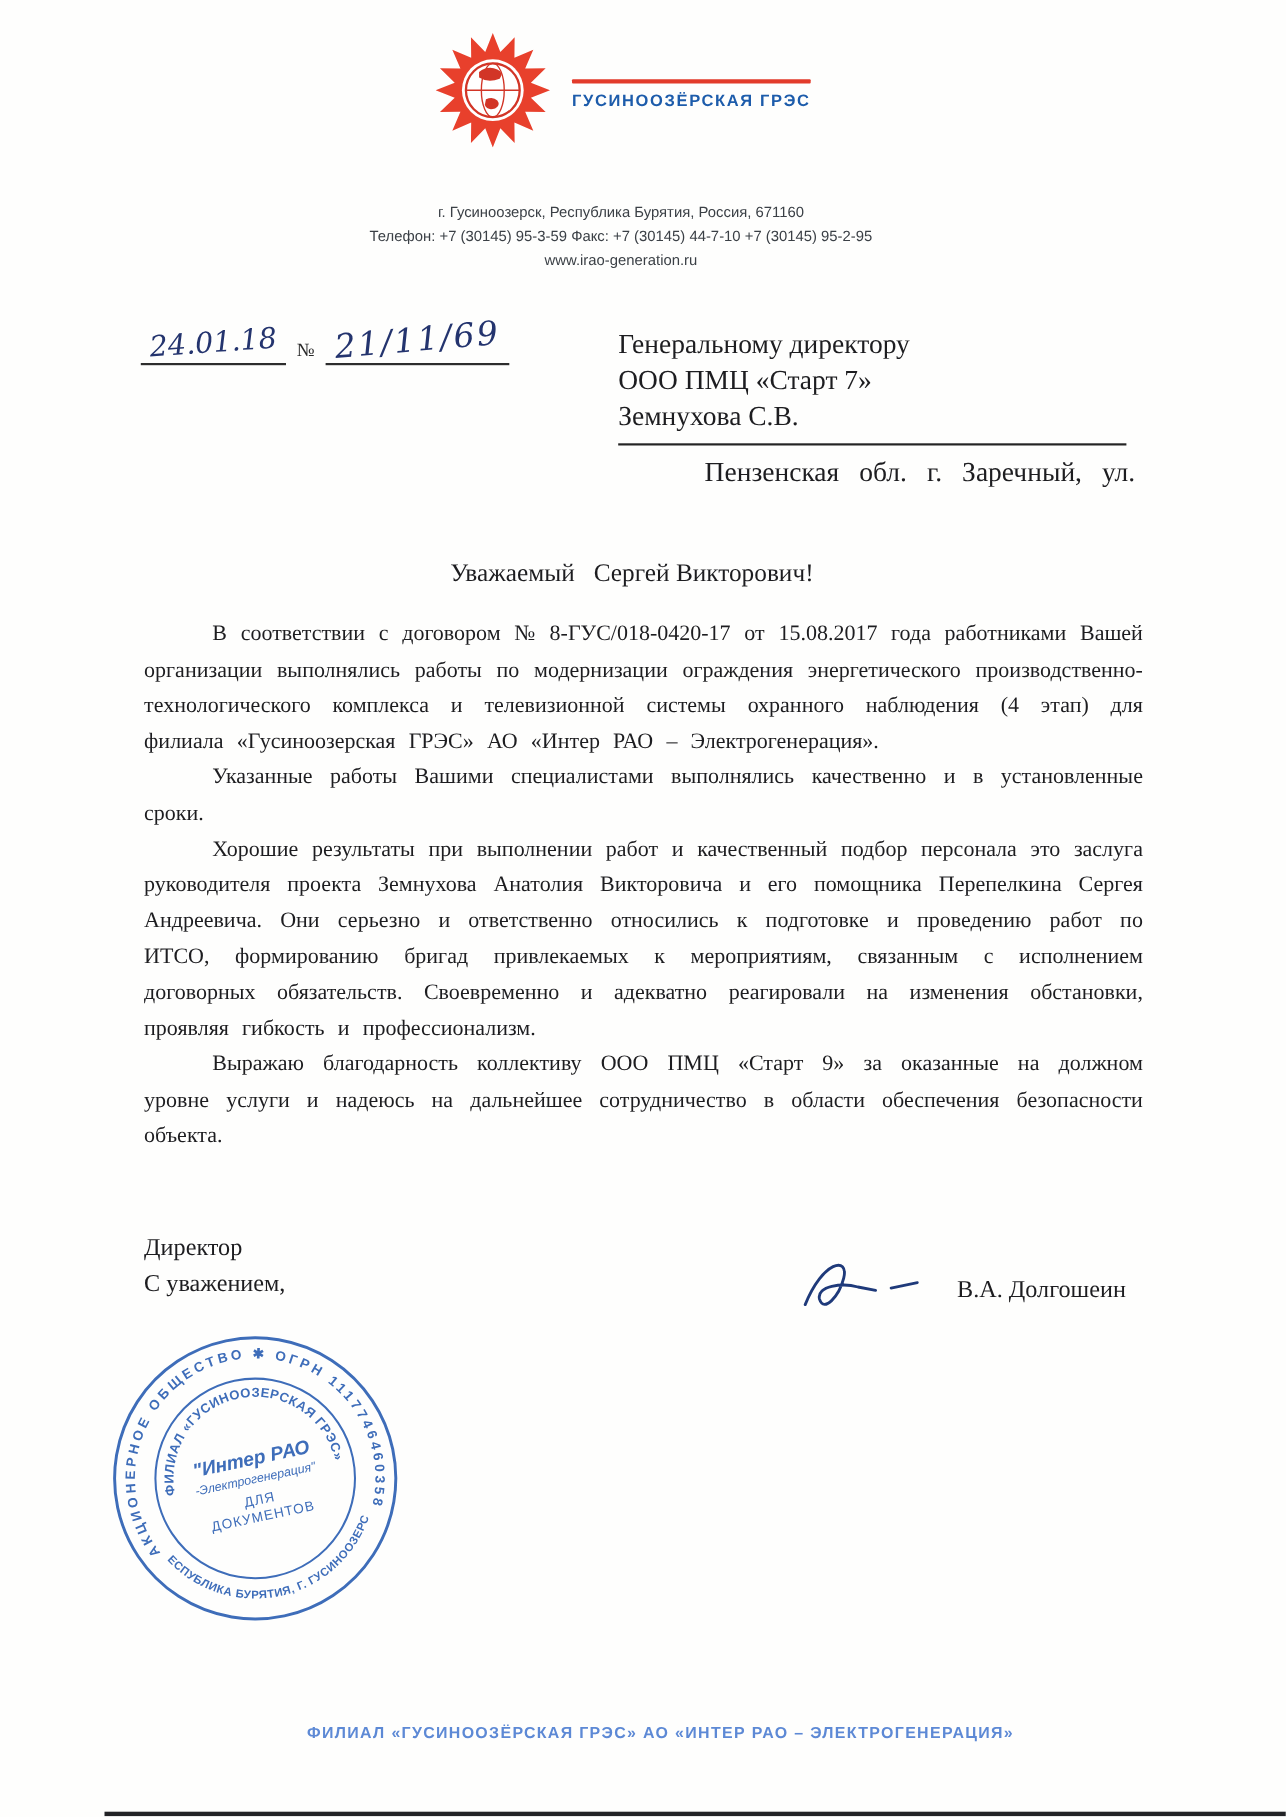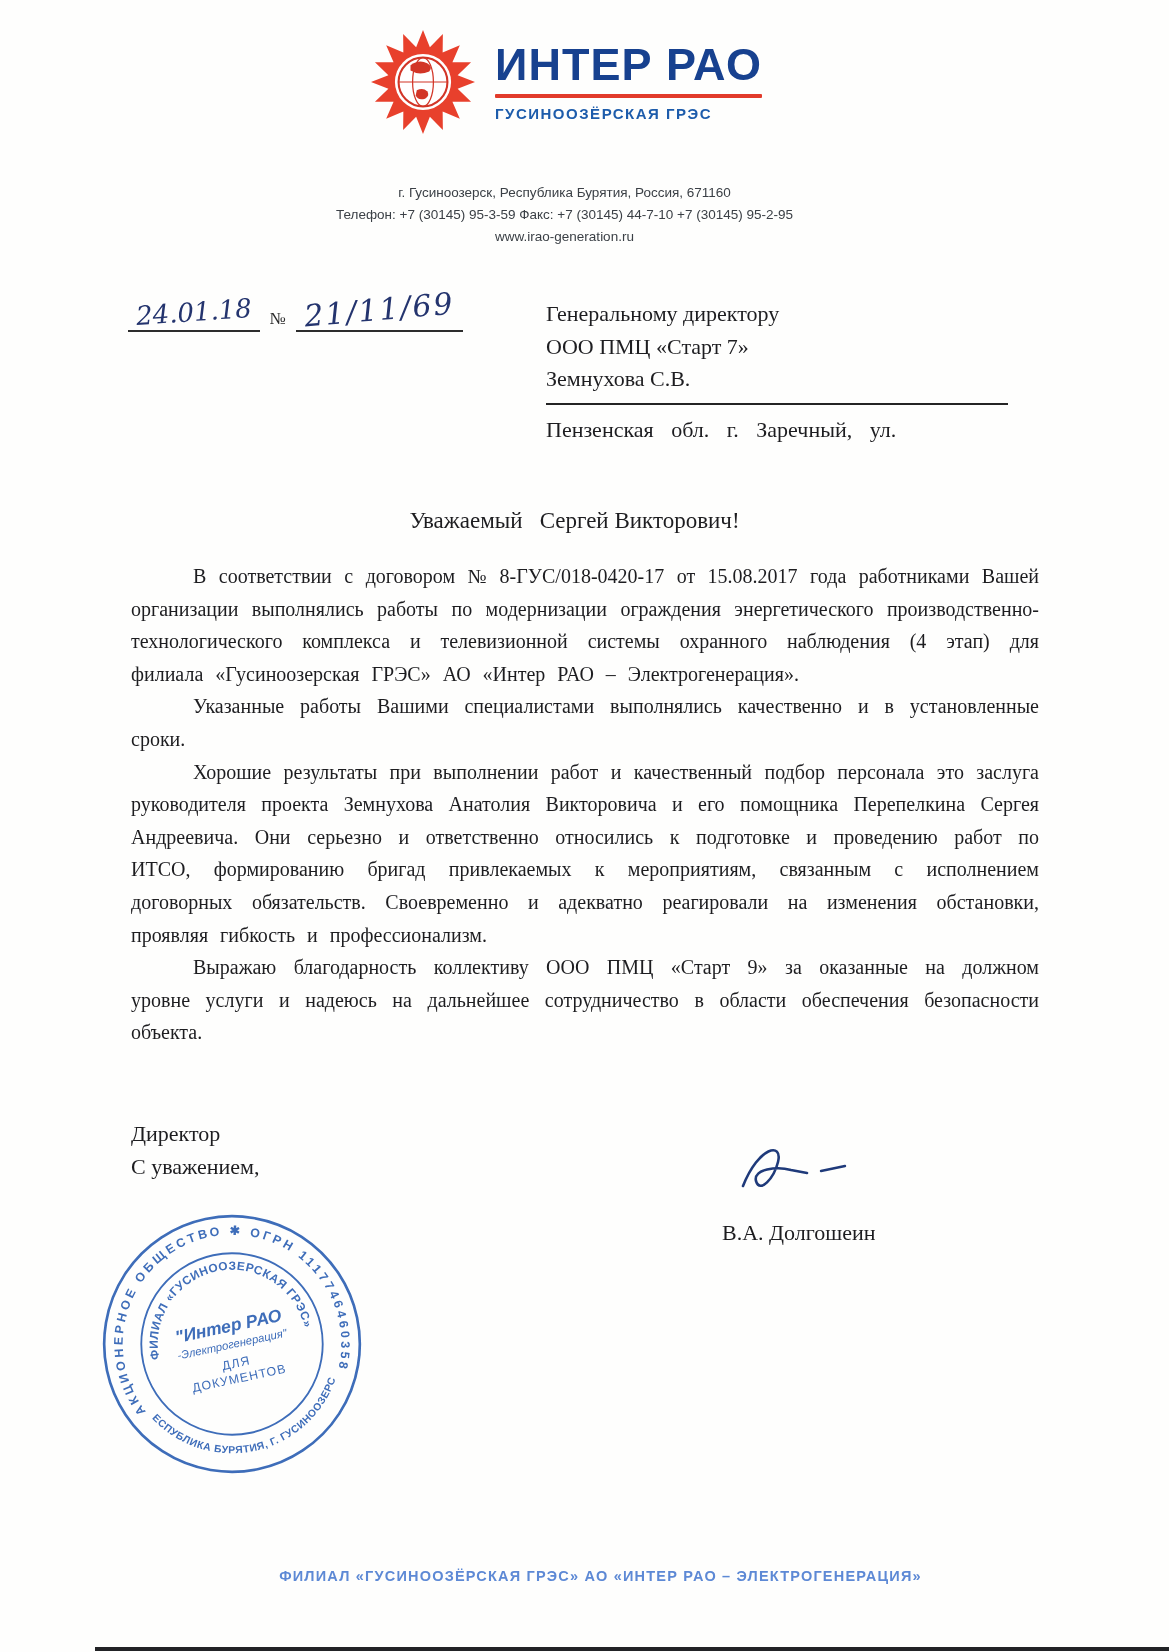--- a/index.html
+++ b/index.html
@@ -44,27 +44,27 @@
   .hand {
     font-family:"DejaVu Serif", serif; font-style:italic; color:#24346e;
     display:inline-block;
   }
   .ref-date-value { font-size:26px; transform:rotate(-4deg); }
   .ref-number-sign { font-size:17px; color:#2a2a2a; padding-bottom:3px; }
   .ref-number-value { font-size:30px; transform:rotate(-5deg); letter-spacing:2px; }
 
   
   .recipient {
-    position:absolute; left:546px; top:298px; width:470px;
-    font-size:22px; line-height:32.5px;
+    position:absolute; left:562px; top:298px; width:470px;
+    font-size:25px; line-height:32.5px;
   }
   .recipient-underline {
     width:462px; border-bottom:2.5px solid #242424; margin:7px 0 9px 0;
   }
-  .recipient .addr { word-spacing:12px; }
+  .recipient .addr { word-spacing:12px;text-align:right; }
 
   
   .salutation {
     position:absolute; top:508px; left:0; width:100%; text-align:center;
     font-size:23px; white-space:pre; transform:translateX(-10px);
   }
 
   
   .body-text {
     position:absolute; top:560px; left:131px; width:908px;
@@ -72,21 +72,21 @@
   }
   .body-text p { text-indent:62px; word-spacing:7px; }
 
   
   .signoff {
     position:absolute; left:131px; top:1118px;
     font-size:22px; line-height:32.5px;
   }
   .sig-area {
     position:absolute; left:722px; top:1140px;
-    display:flex; align-items:center; gap:16px;flex-direction:column;
+    display:flex; align-items:center; gap:16px;
   }
   .sig-svg { width:132px; height:64px; }
   .sig-name { font-size:22px; white-space:nowrap; }
 
   
   .stamp {
     position:absolute; left:98px; top:1210px; width:268px; height:268px;
     transform:rotate(-12deg); opacity:0.92;
   }
   .stamp text { font-family:"Liberation Sans", sans-serif; }
@@ -112,21 +112,20 @@
     <svg class="flame-icon" viewBox="0 0 100 100">
       <polygon points="50,0 56.6,16.7 69.1,3.8 68.9,21.7 85.4,14.6 78.3,31.1 96.2,30.9 83.3,43.4 100,50 83.3,56.6 96.2,69.1 78.3,68.9 85.4,85.4 68.9,78.3 69.1,96.2 56.6,83.3 50,100 43.4,83.3 30.9,96.2 31.1,78.3 14.6,85.4 21.7,68.9 3.8,69.1 16.7,56.6 0,50 16.7,43.4 3.8,30.9 21.7,31.1 14.6,14.6 31.1,21.7 30.9,3.8 43.4,16.7" fill="#e8402c"></polygon>
       <circle cx="50" cy="50" r="27" fill="#ffffff"></circle>
       <circle cx="50" cy="50" r="23.5" fill="none" stroke="#d23527" stroke-width="2"></circle>
       <ellipse cx="50" cy="50" rx="10" ry="23.5" fill="none" stroke="#d23527" stroke-width="1.2"></ellipse>
       <line x1="26.5" y1="50" x2="73.5" y2="50" stroke="#d23527" stroke-width="1.2"></line>
       <path d="M 38,34 q 8,-6 16,-2 q 6,3 2,8 q -10,4 -18,-1 z" fill="#d23527"></path>
       <path d="M 44,58 q 6,-3 10,1 q 3,4 -2,7 q -7,2 -9,-3 z" fill="#d23527"></path>
     </svg>
     <div class="brand-text">
-      <div class="brand-name">ИНТЕР РАО</div>
       <div class="brand-divider"></div>
       <div class="brand-sub">ГУСИНООЗЁРСКАЯ ГРЭС</div>
     </div>
   </div>
 
   <div class="contact">
     <div>г. Гусиноозерск, Республика Бурятия, Россия, 671160</div>
     <div>Телефон: +7 (30145) 95-3-59  Факс: +7 (30145) 44-7-10  +7 (30145) 95-2-95</div>
     <div>www.irao-generation.ru</div>
   </div>

